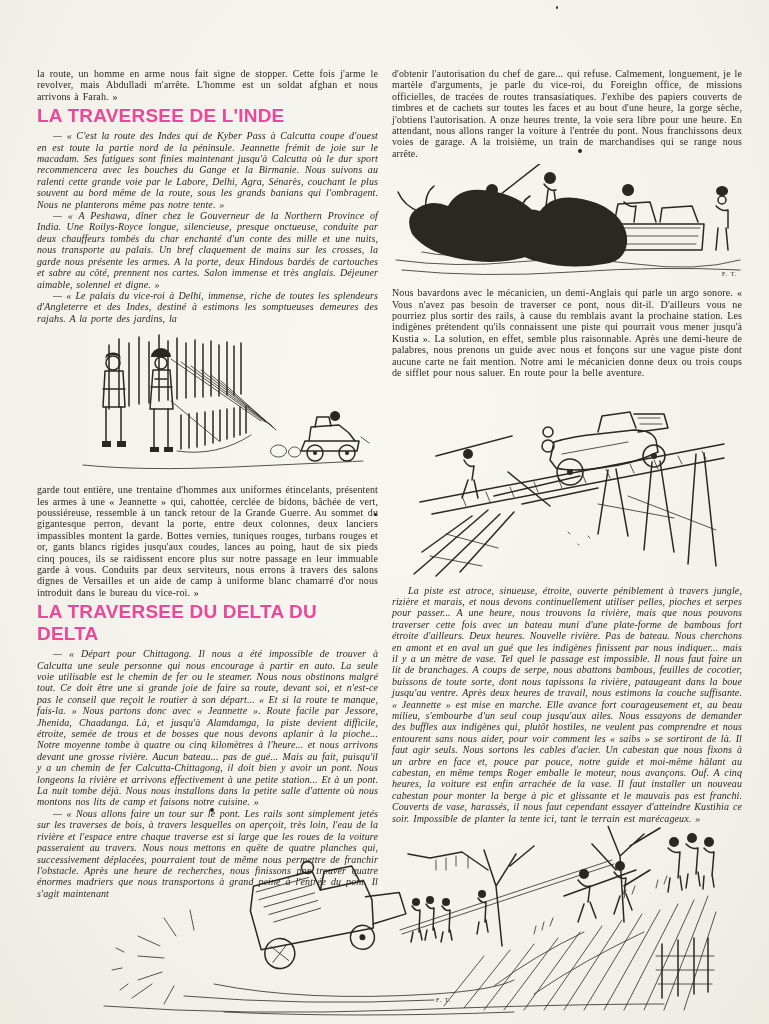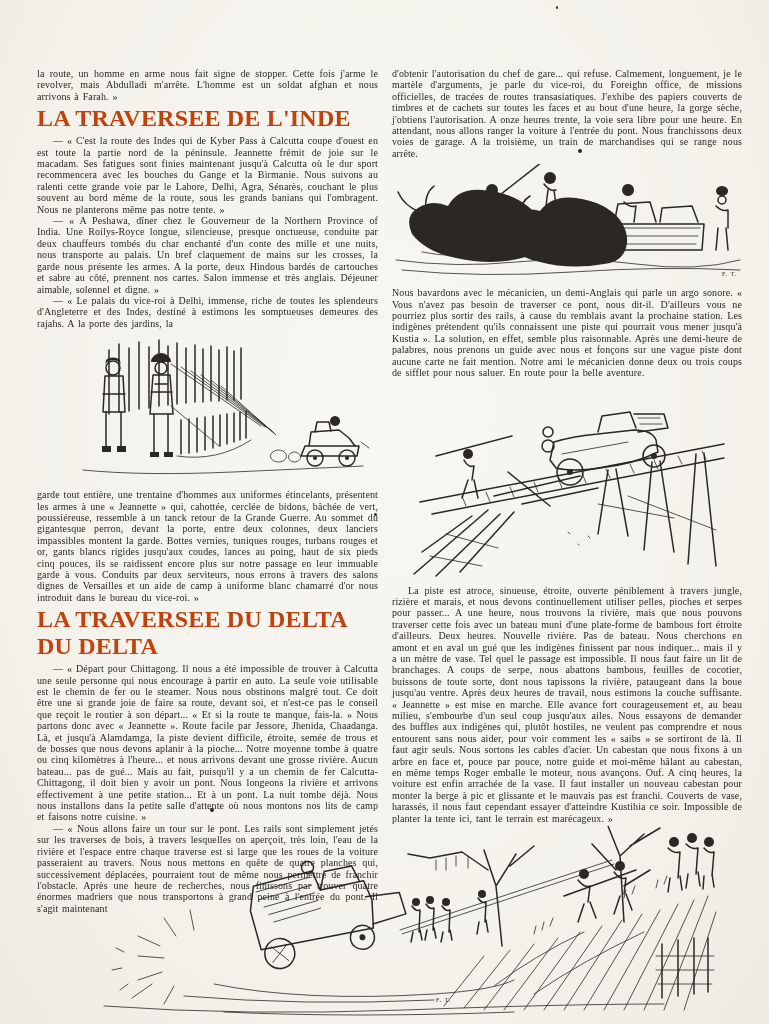--- a/index.html
+++ b/index.html
@@ -9,25 +9,25 @@
     font-family:"Liberation Serif", serif;
     color:#2b2823;
   }
   .col{position:absolute;top:28px;margin-top:40px;}
   .col-left{left:37px;width:341px;}
   .col-right{left:392px;width:350px;}
   p.body{
     margin:0;font-size:10px;line-height:11.4px;text-align:justify;
     word-spacing:1.2px;letter-spacing:0.1px;
   }
-  p.indent{text-indent:16px;}
+  p.indent{text-indent:16px;font-style:italic;}
   h1.heading{
-    font-family:Liberation Serif, serif;
-    font-size:24px;font-weight:800;letter-spacing:0.2px;
-    margin:3px 0 3px 0;color:#c2410c;
+    font-family:Liberation Sans, sans-serif;
+    font-size:19px;font-weight:800;letter-spacing:0.2px;
+    margin:3px 0 3px 0;color:#ec4899;
   }
   .illus{position:relative;margin:5px 0;}
   .illus svg{display:block;margin:0 auto;}
   .swamp-illus{position:absolute;left:64px;top:826px;width:656px;height:194px;margin:0;}
   .speck{position:absolute;background:#2b2823;border-radius:50%;}
   .ink{stroke:#2b2823;fill:none;stroke-width:1.5;stroke-linecap:round;stroke-linejoin:round;}
   .ink-thin{stroke:#2b2823;fill:none;stroke-width:0.8;stroke-linecap:round;}
   .ink-fill{fill:#2b2823;stroke:none;}
   .sig{font-family:"Liberation Serif", serif;font-size:6px;fill:#2b2823;letter-spacing:1px;}
 </style>

